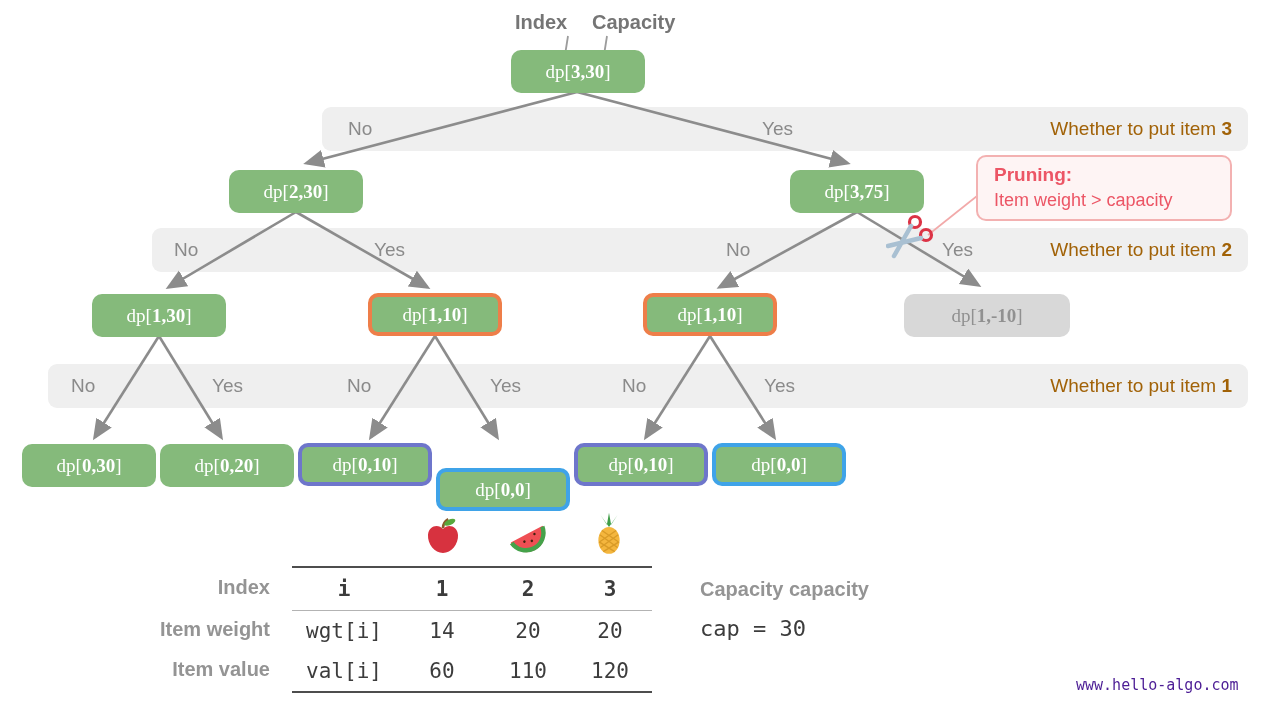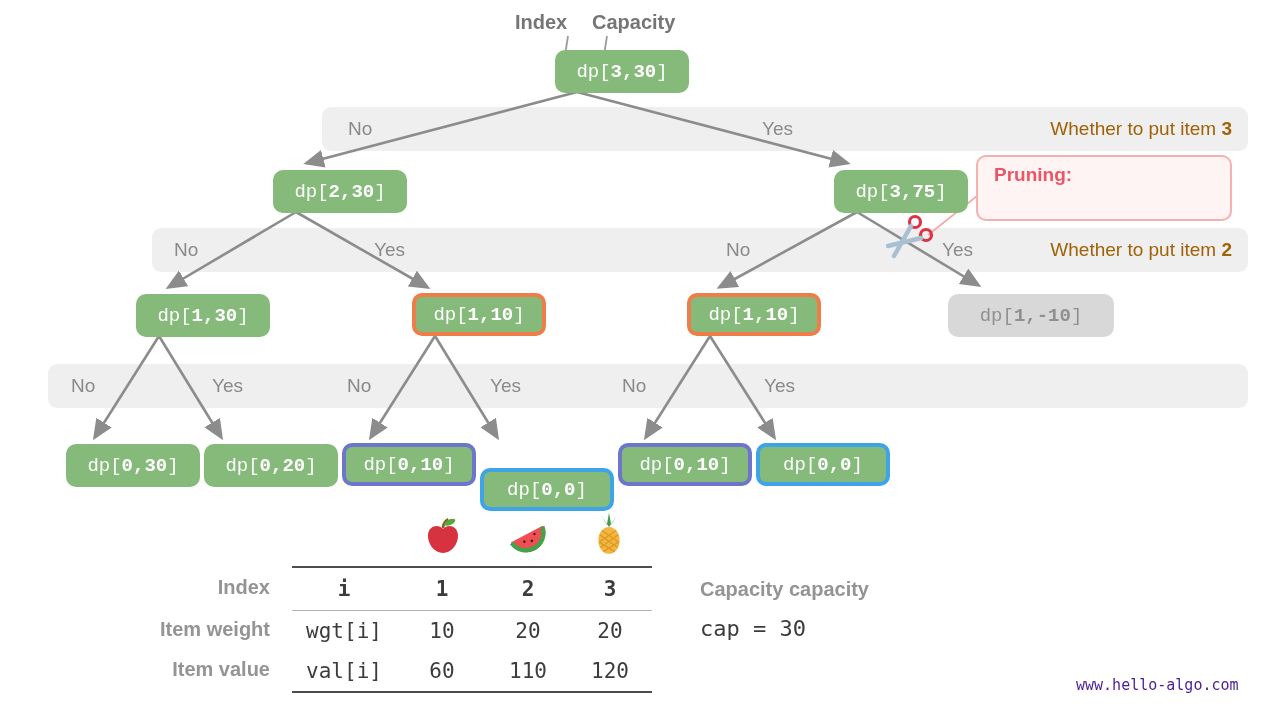--- a/index.html
+++ b/index.html
@@ -9,22 +9,22 @@
   .band{position:absolute;height:44px;background:#efefef;border-radius:9px;z-index:0;}
   .band .lbl{position:absolute;top:50%;transform:translateY(-50%);color:#8a8a8a;font-size:19px;white-space:nowrap;}
   .band .question{position:absolute;right:16px;top:50%;transform:translateY(-50%);color:#a16207;font-size:19px;white-space:nowrap;}
   .band b, .node b{font-weight:bold;}
 
   
   svg.overlay{position:absolute;left:0;top:0;z-index:1;pointer-events:none;}
 
   
   .node{position:absolute;width:134px;height:43px;border-radius:10px;background:#85ba7b;color:#ffffff;
-        font-family:Liberation Mono, monospace;font-size:19px;display:flex;align-items:center;justify-content:center;
-        box-sizing:border-box;z-index:2;white-space:nowrap;margin-left:44px;}
+        font-family:Liberation Serif, serif;font-size:19px;display:flex;align-items:center;justify-content:center;
+        box-sizing:border-box;z-index:2;white-space:nowrap;}
   .node.b-orange{border:4px solid #ee7e49;text-align:right;}
   .node.b-blue{border:4px solid #3fa3e8;}
   .node.b-purple{border:4px solid #6e76cb;}
   .node.gray{background:#d8d8d8;color:#909090;width:166px;}
 
   
   .ptr-label{position:absolute;top:11px;font-size:20px;font-weight:bold;color:#757575;z-index:2;}
 
   
   .pruning{position:absolute;left:976px;top:155px;width:256px;height:66px;background:#fef4f4;
@@ -67,20 +67,21 @@
     <span class="lbl" style="left:790px">Yes</span>
     <span class="question">Whether to put item <b>2</b></span>
   </div>
   <div class="band" style="left:48px;top:364px;width:1200px;">
     <span class="lbl" style="left:23px">No</span>
     <span class="lbl" style="left:164px">Yes</span>
     <span class="lbl" style="left:299px">No</span>
     <span class="lbl" style="left:442px">Yes</span>
     <span class="lbl" style="left:574px">No</span>
     <span class="lbl" style="left:716px">Yes</span>
+    <span class="question">Whether to put item <b>1</b></span>
   </div>
 
   <svg class="overlay" width="1280" height="720">
     <defs>
       <marker id="ah" markerWidth="9" markerHeight="8" refX="6.5" refY="3.5" orient="auto">
         <path d="M0,0 L8,3.5 L0,7 Z" fill="#8c8c8c"></path>
       </marker>
     </defs>
     <g stroke="#8c8c8c" stroke-width="2.6" fill="none">
       <line x1="577" y1="92" x2="307" y2="163" marker-end="url(#ah)"></line>
@@ -115,20 +116,21 @@
   <div class="node gray" style="left:904px;top:294px">dp[<b>1,-10</b>]</div>
   <div class="node" style="left:22px;top:444px">dp[<b>0,30</b>]</div>
   <div class="node" style="left:160px;top:444px">dp[<b>0,20</b>]</div>
   <div class="node b-purple" style="left:298px;top:443px">dp[<b>0,10</b>]</div>
   <div class="node b-blue" style="left:436px;top:468px">dp[<b>0,0</b>]</div>
   <div class="node b-purple" style="left:574px;top:443px">dp[<b>0,10</b>]</div>
   <div class="node b-blue" style="left:712px;top:443px">dp[<b>0,0</b>]</div>
 
   <div class="pruning">
     <div class="t1">Pruning:</div>
+    <div class="t2">Item weight &gt; capacity</div>
   </div>
 
   <svg class="icon-abs" style="left:886px;top:206px" width="52" height="56">
     <circle cx="29" cy="16" r="5.5" fill="none" stroke="#dc3345" stroke-width="3.2"></circle>
     <circle cx="40" cy="29" r="5.5" fill="none" stroke="#dc3345" stroke-width="3.2"></circle>
     <line x1="25" y1="20" x2="8" y2="50" stroke="#a9c0d2" stroke-width="4.5" stroke-linecap="round"></line>
     <line x1="35" y1="32" x2="2" y2="40" stroke="#a9c0d2" stroke-width="4.5" stroke-linecap="round"></line>
   </svg>
 
   <svg class="icon-abs" style="left:425px;top:517px" width="36" height="39" viewBox="0 0 24 26">
@@ -158,21 +160,21 @@
   </div>
   <div class="tbl">
     <div class="tbl-row head">
       <span>i</span>
       <span>1</span>
       <span>2</span>
       <span>3</span>
     </div>
     <div class="tbl-row">
       <span>wgt[i]</span>
-      <span>10</span>
+      <span>14</span>
       <span>20</span>
       <span>20</span>
     </div>
     <div class="tbl-row">
       <span>val[i]</span>
       <span>60</span>
       <span>110</span>
       <span>120</span>
     </div>
   </div>

